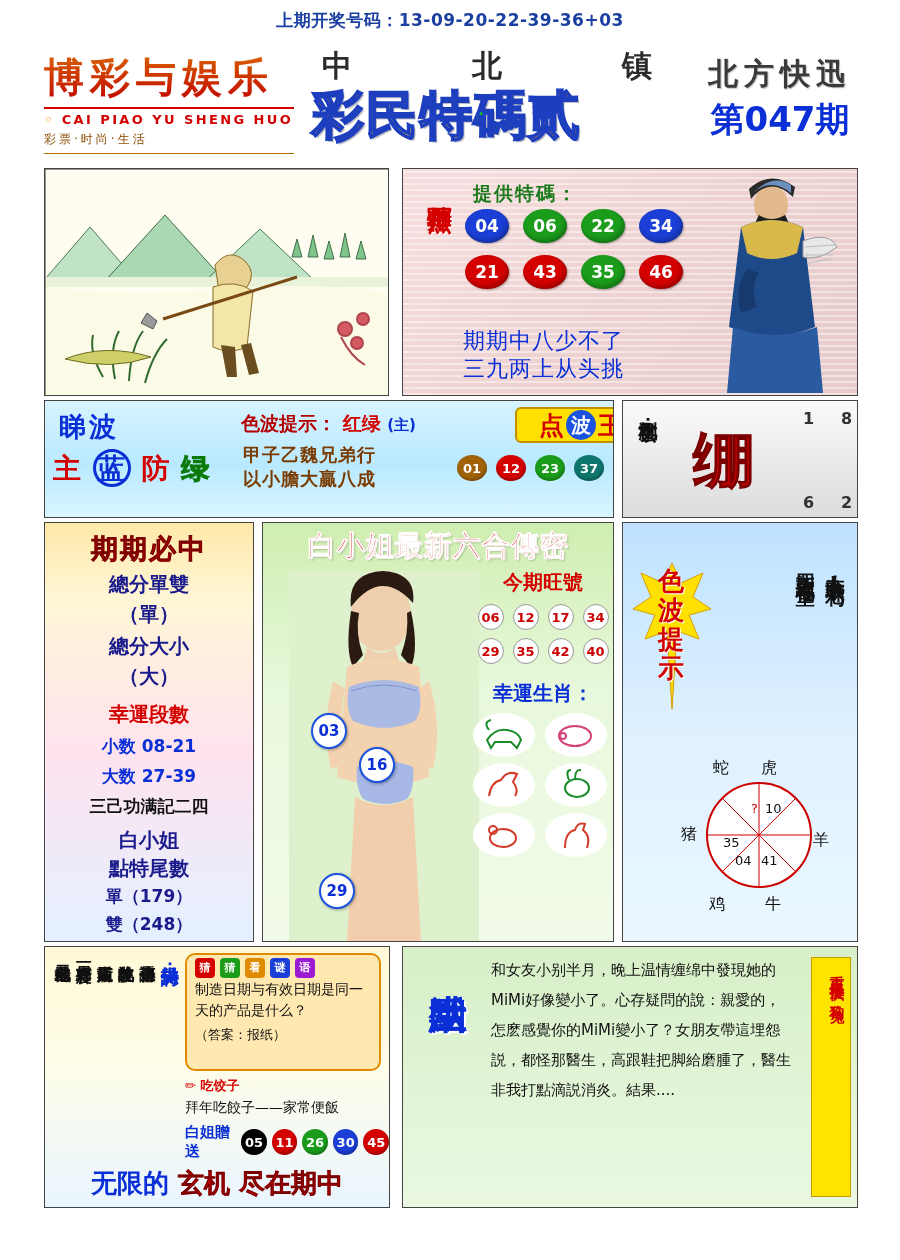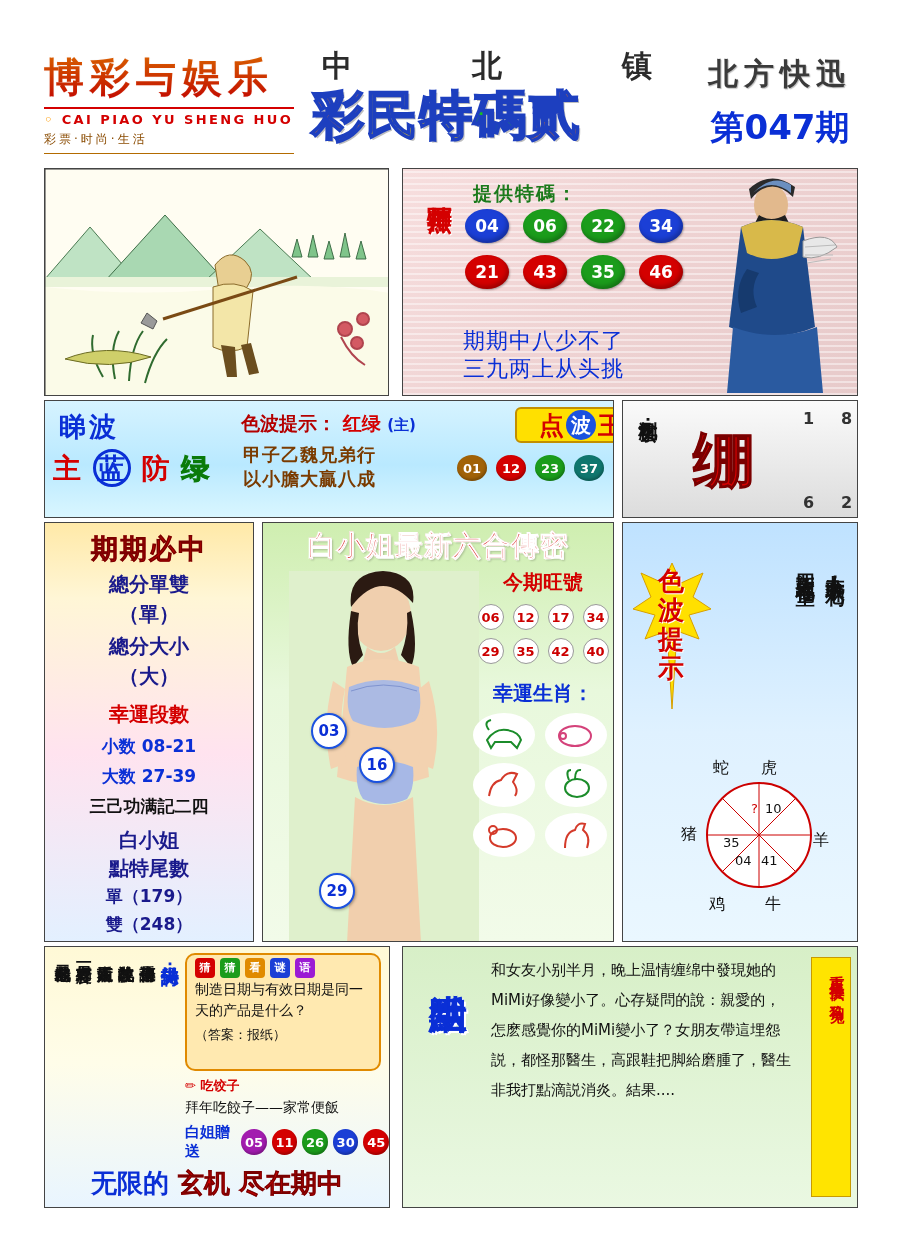--- a/index.html
+++ b/index.html
@@ -58,21 +58,21 @@
   }
   .logo-mid .row2 .g { color:#19c21c; }
   .logo-mid .row2 .o { color:#ff7b00; }
 
   .logo-right { position:absolute; left:680px; top:14px; width:200px; height:110px; }
   .logo-right .bf {
     font-size:30px; color:#3a3a3a; letter-spacing:6px; font-weight:bold;
     text-align:center; text-shadow:1px 1px 1px #bbb;
   }
   .logo-right .issue {
-    margin-top:10px; text-align:center;
+    margin-top:2px; text-align:center;
     font-size:34px; font-weight:bold; color:#0a2fd6;
     text-shadow:1px 1px 0 #fff;
   }
 
   
   .panel { position:absolute; border:1px solid #444; }
 
   
   .illus { left:44px; top:168px; width:345px; height:228px; background:#fdfdf5; overflow:hidden; }
 
@@ -260,20 +260,23 @@
   }
 
   
   .vrl { writing-mode:vertical-rl; text-orientation:upright; }
 </style>
 </head>
 <body>
 
 <div class="page">
 
+  <div class="topbar">
+    <div class="txt">上期开奖号码：13-09-20-22-39-36+03</div>
+  </div>
 
   <div class="masthead">
     <div class="logo-left">
       <div class="cn">博彩与娱乐</div>
       <div class="divider"></div>
       <div class="py">
         <span class="dot">◦ </span><span>CAI PIAO YU SHENG HUO</span>
       </div>
       <div class="sub">彩票·时尚·生活</div>
       <div class="rule2"></div>
@@ -574,21 +577,21 @@
       <div class="ans">（答案：报纸）</div>
     </div>
 
     <div class="pencilrow">
       ✏ <span>吃饺子</span>
     </div>
     <div class="common">拜年吃餃子——家常便飯</div>
 
     <div class="giftrow">
       <span class="lbl">白姐贈送</span>
-      <div class="sball" style="background:#a21caf">05</div>
+      <div class="sball" style="background:#000000">05</div>
       <div class="sball" style="background:#d40000">11</div>
       <div class="sball" style="background:#1b9c1b">26</div>
       <div class="sball" style="background:#1b3fd6">30</div>
       <div class="sball" style="background:#d40000">45</div>
     </div>
 
     <div class="bottomline">
       <span class="a">无限的</span>
       <span class="b">玄机</span>
       <span class="b">尽在期中</span>

